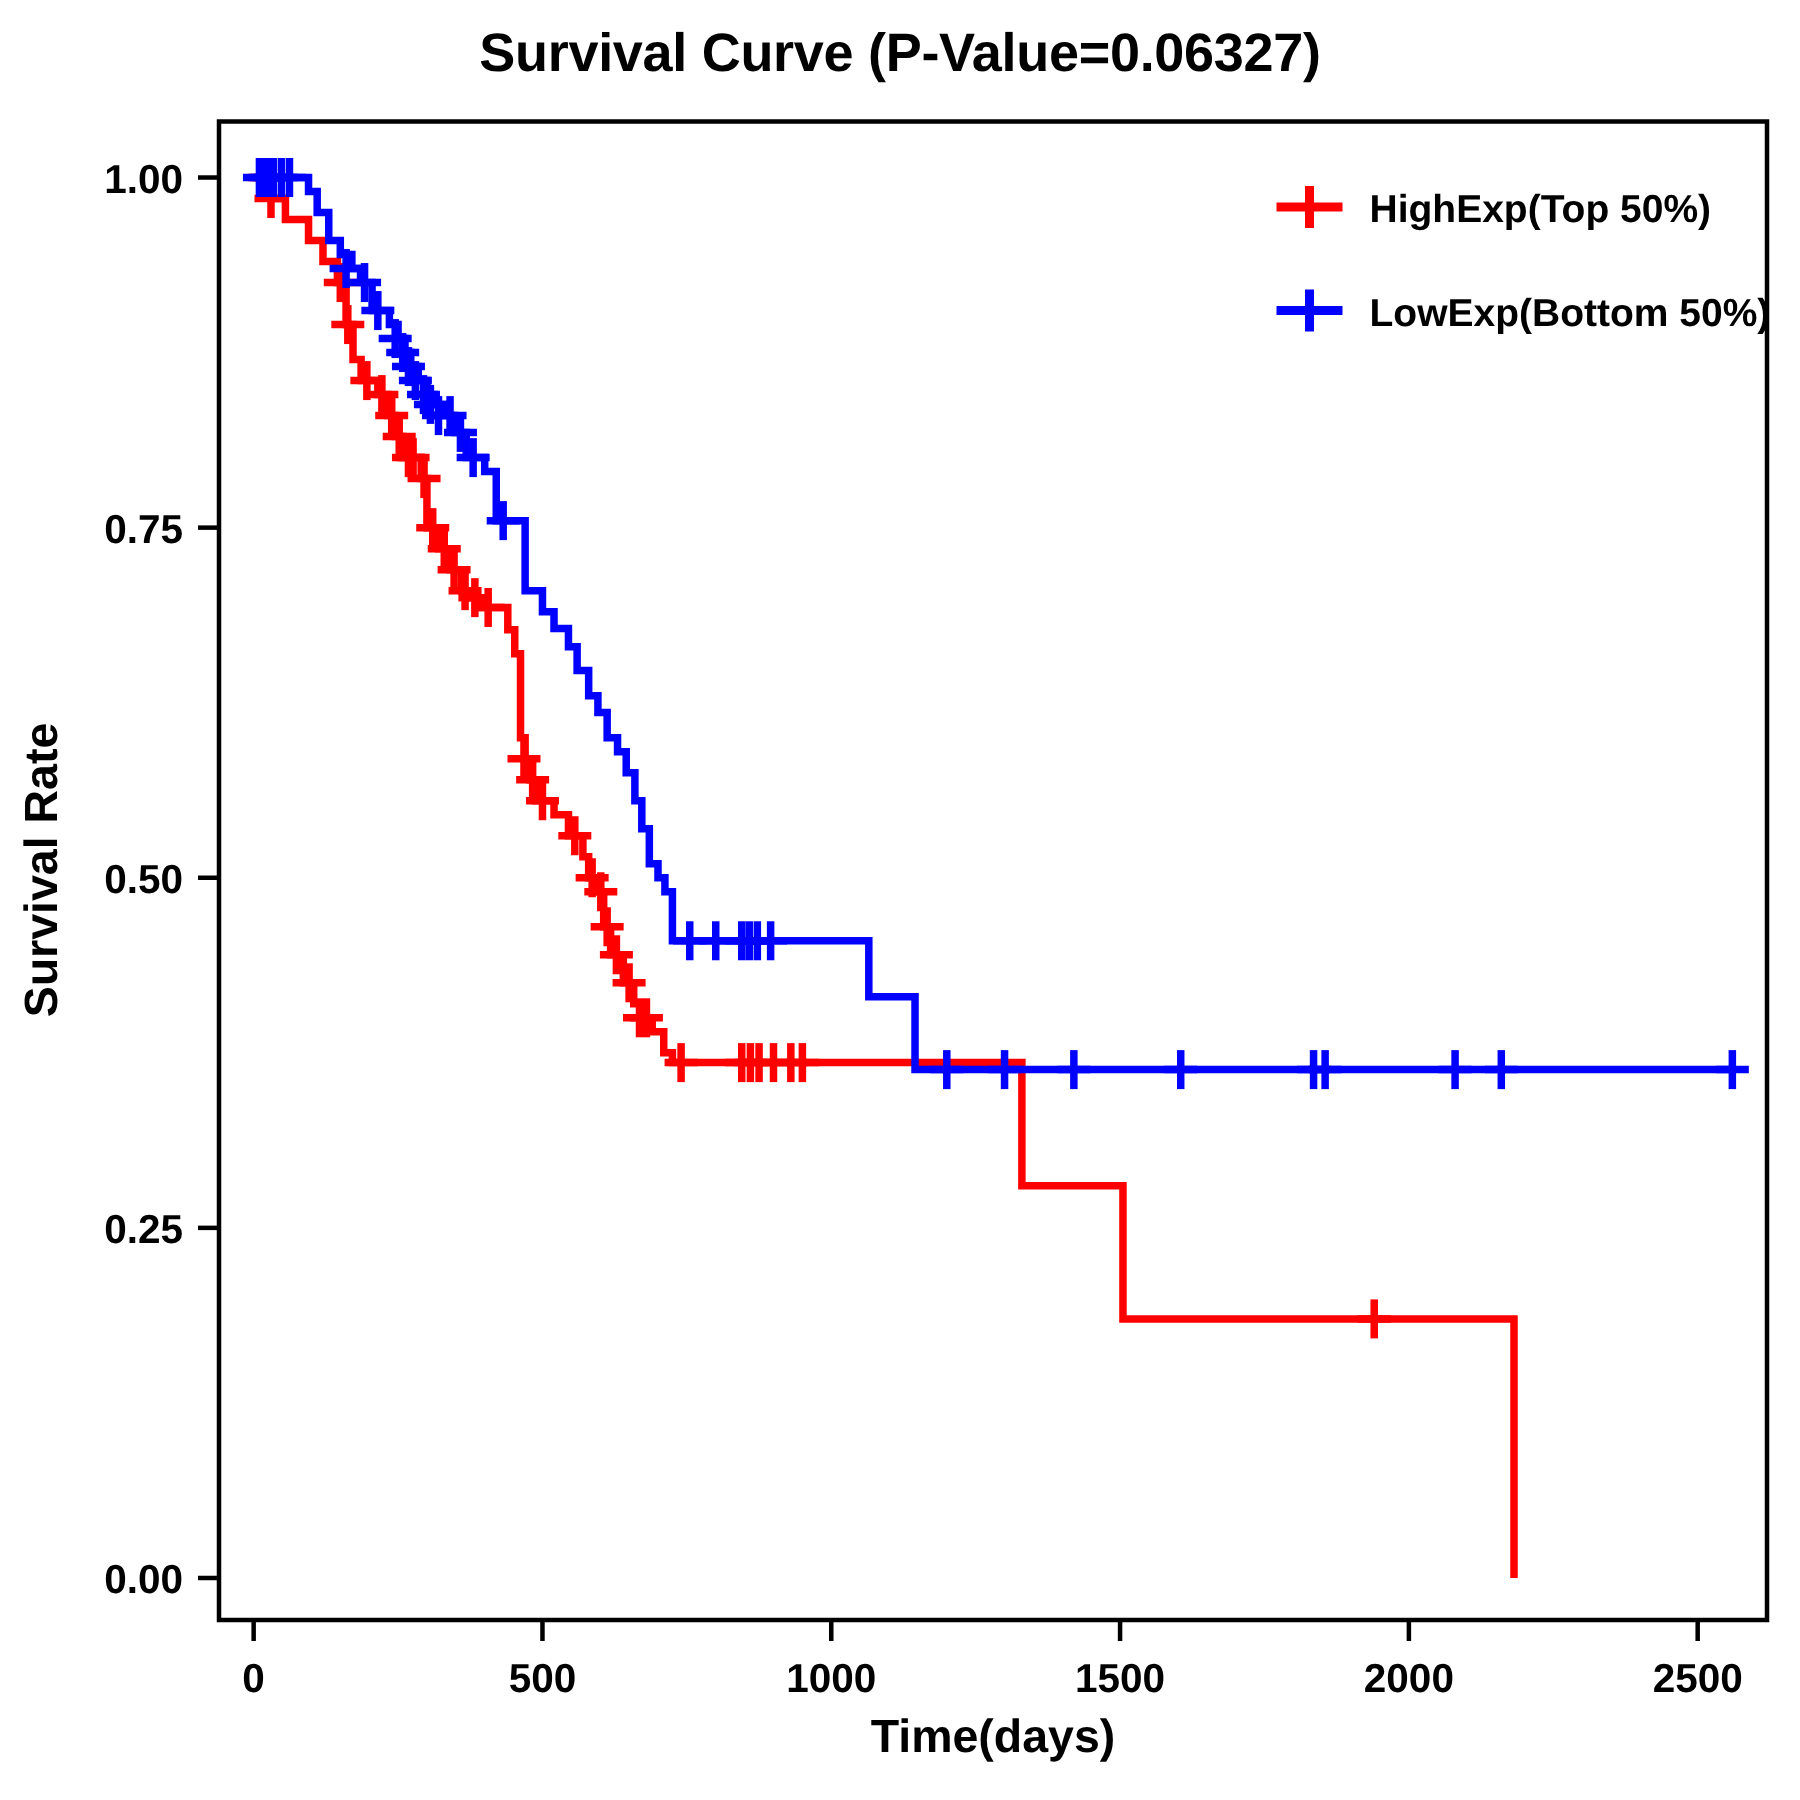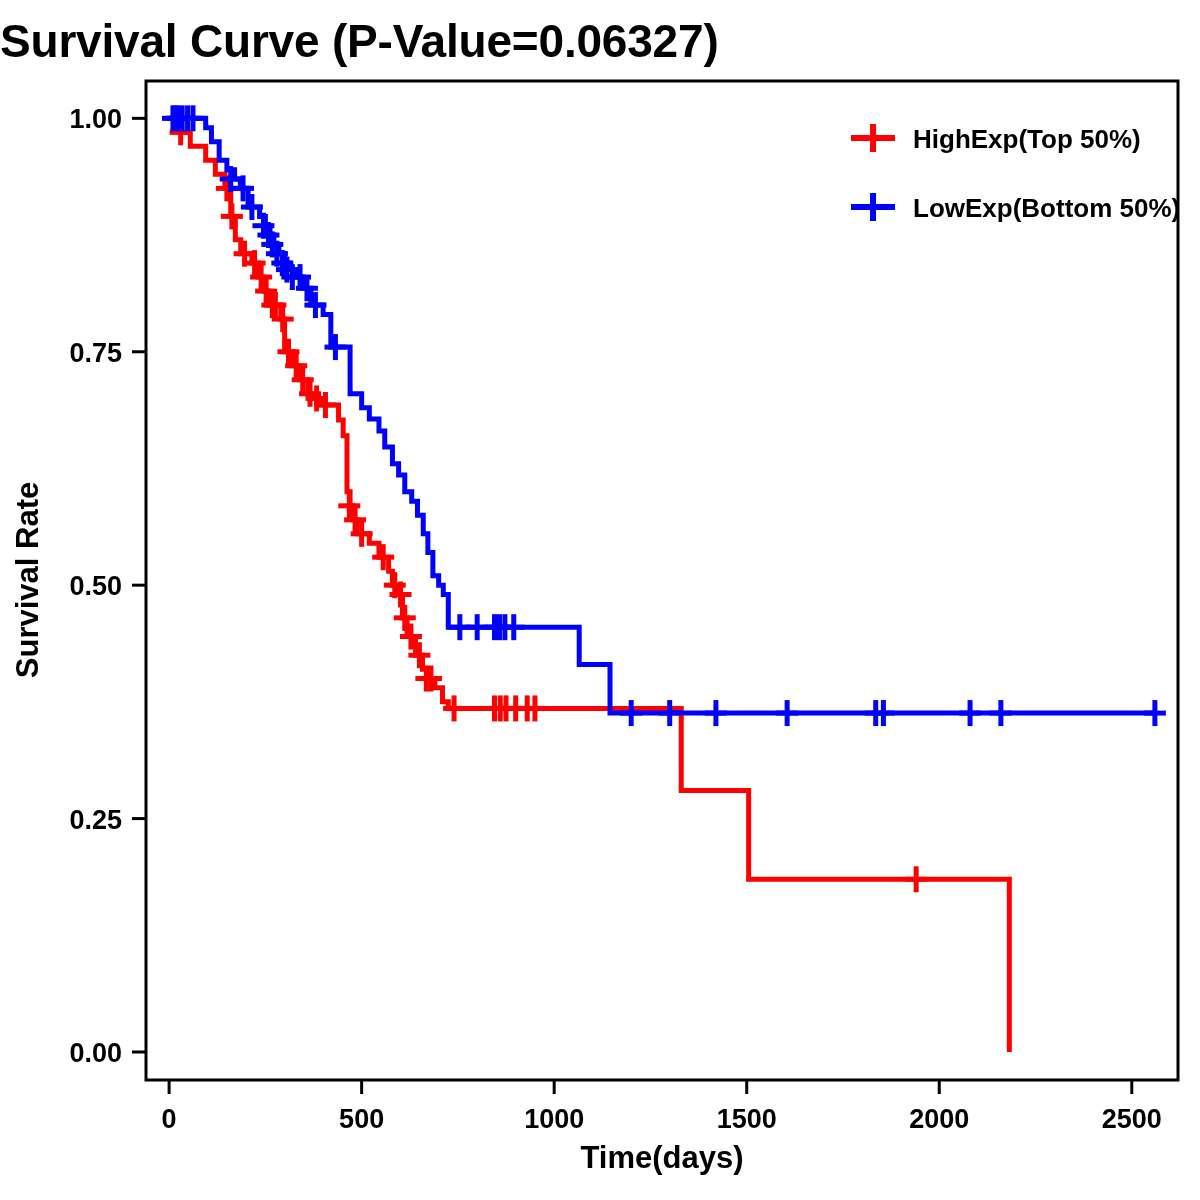--- a/index.html
+++ b/index.html
@@ -13,22 +13,22 @@
     height: 1200px;
     background: #ffffff;
     font-family: "Liberation Sans", sans-serif;
     overflow: hidden;
   }
   #chart-title {
     position: absolute;
     top: 14px;
     left: 0;
     width: 1200px;
-    text-align: left;
-    font-size: 46px;
+    text-align: center;
+    font-size: 36px;
     font-weight: bold;
     color: #000000;
     letter-spacing: -0.2px;
   }
   #plot-svg {
     position: absolute;
     top: 0;
     left: 0;
   }
   .axis-title {

